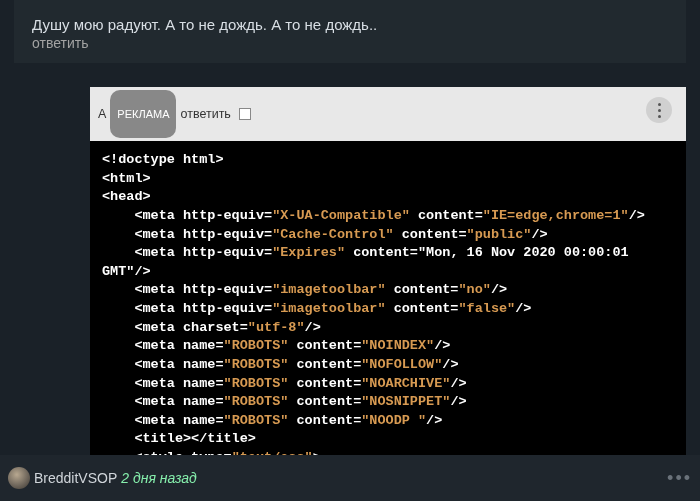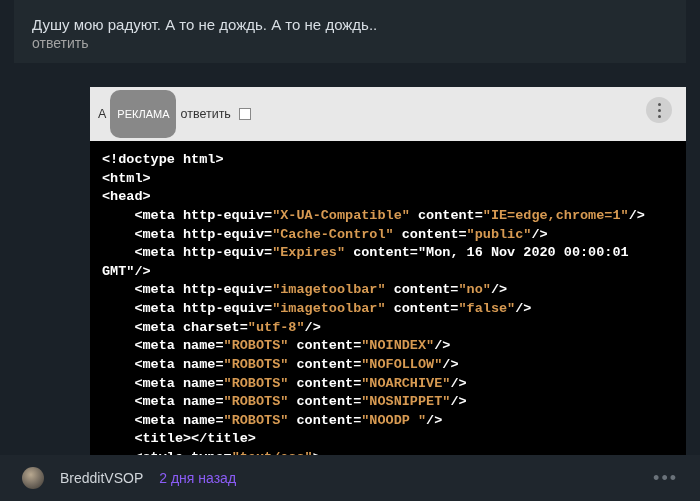--- a/index.html
+++ b/index.html
@@ -93,39 +93,40 @@
     font-weight: bold;
     position: relative;
   }
   .code-body .hl-string { color: #d79a52; }
   .footer-bar {
     position: absolute;
     bottom: 0;
     left: 0;
     right: 0;
     background: #1f262d;
-    padding: 12px 22px;
+    padding: 12px 8px;
     display: flex;
     align-items: center;
-    gap: 16px;
+    gap: 4px;
   }
   .avatar {
     width: 22px;
     height: 22px;
     border-radius: 50%;
     background: radial-gradient(circle at 40% 35%, #b8a890 0%, #6a6258 60%, #3a362f 100%);
   }
   .username {
     color: #d0d5da;
     font-size: 14px;
     font-weight: 500;
   }
   .timestamp {
-    color: #8b5cf6;
+    color: #86efac;
     font-size: 14px;
+    font-style: italic;
   }
   .footer-more {
     margin-left: auto;
     color: #6a727a;
     font-size: 18px;
     letter-spacing: 2px;
     cursor: pointer;
   }
 </style>
 </head>

